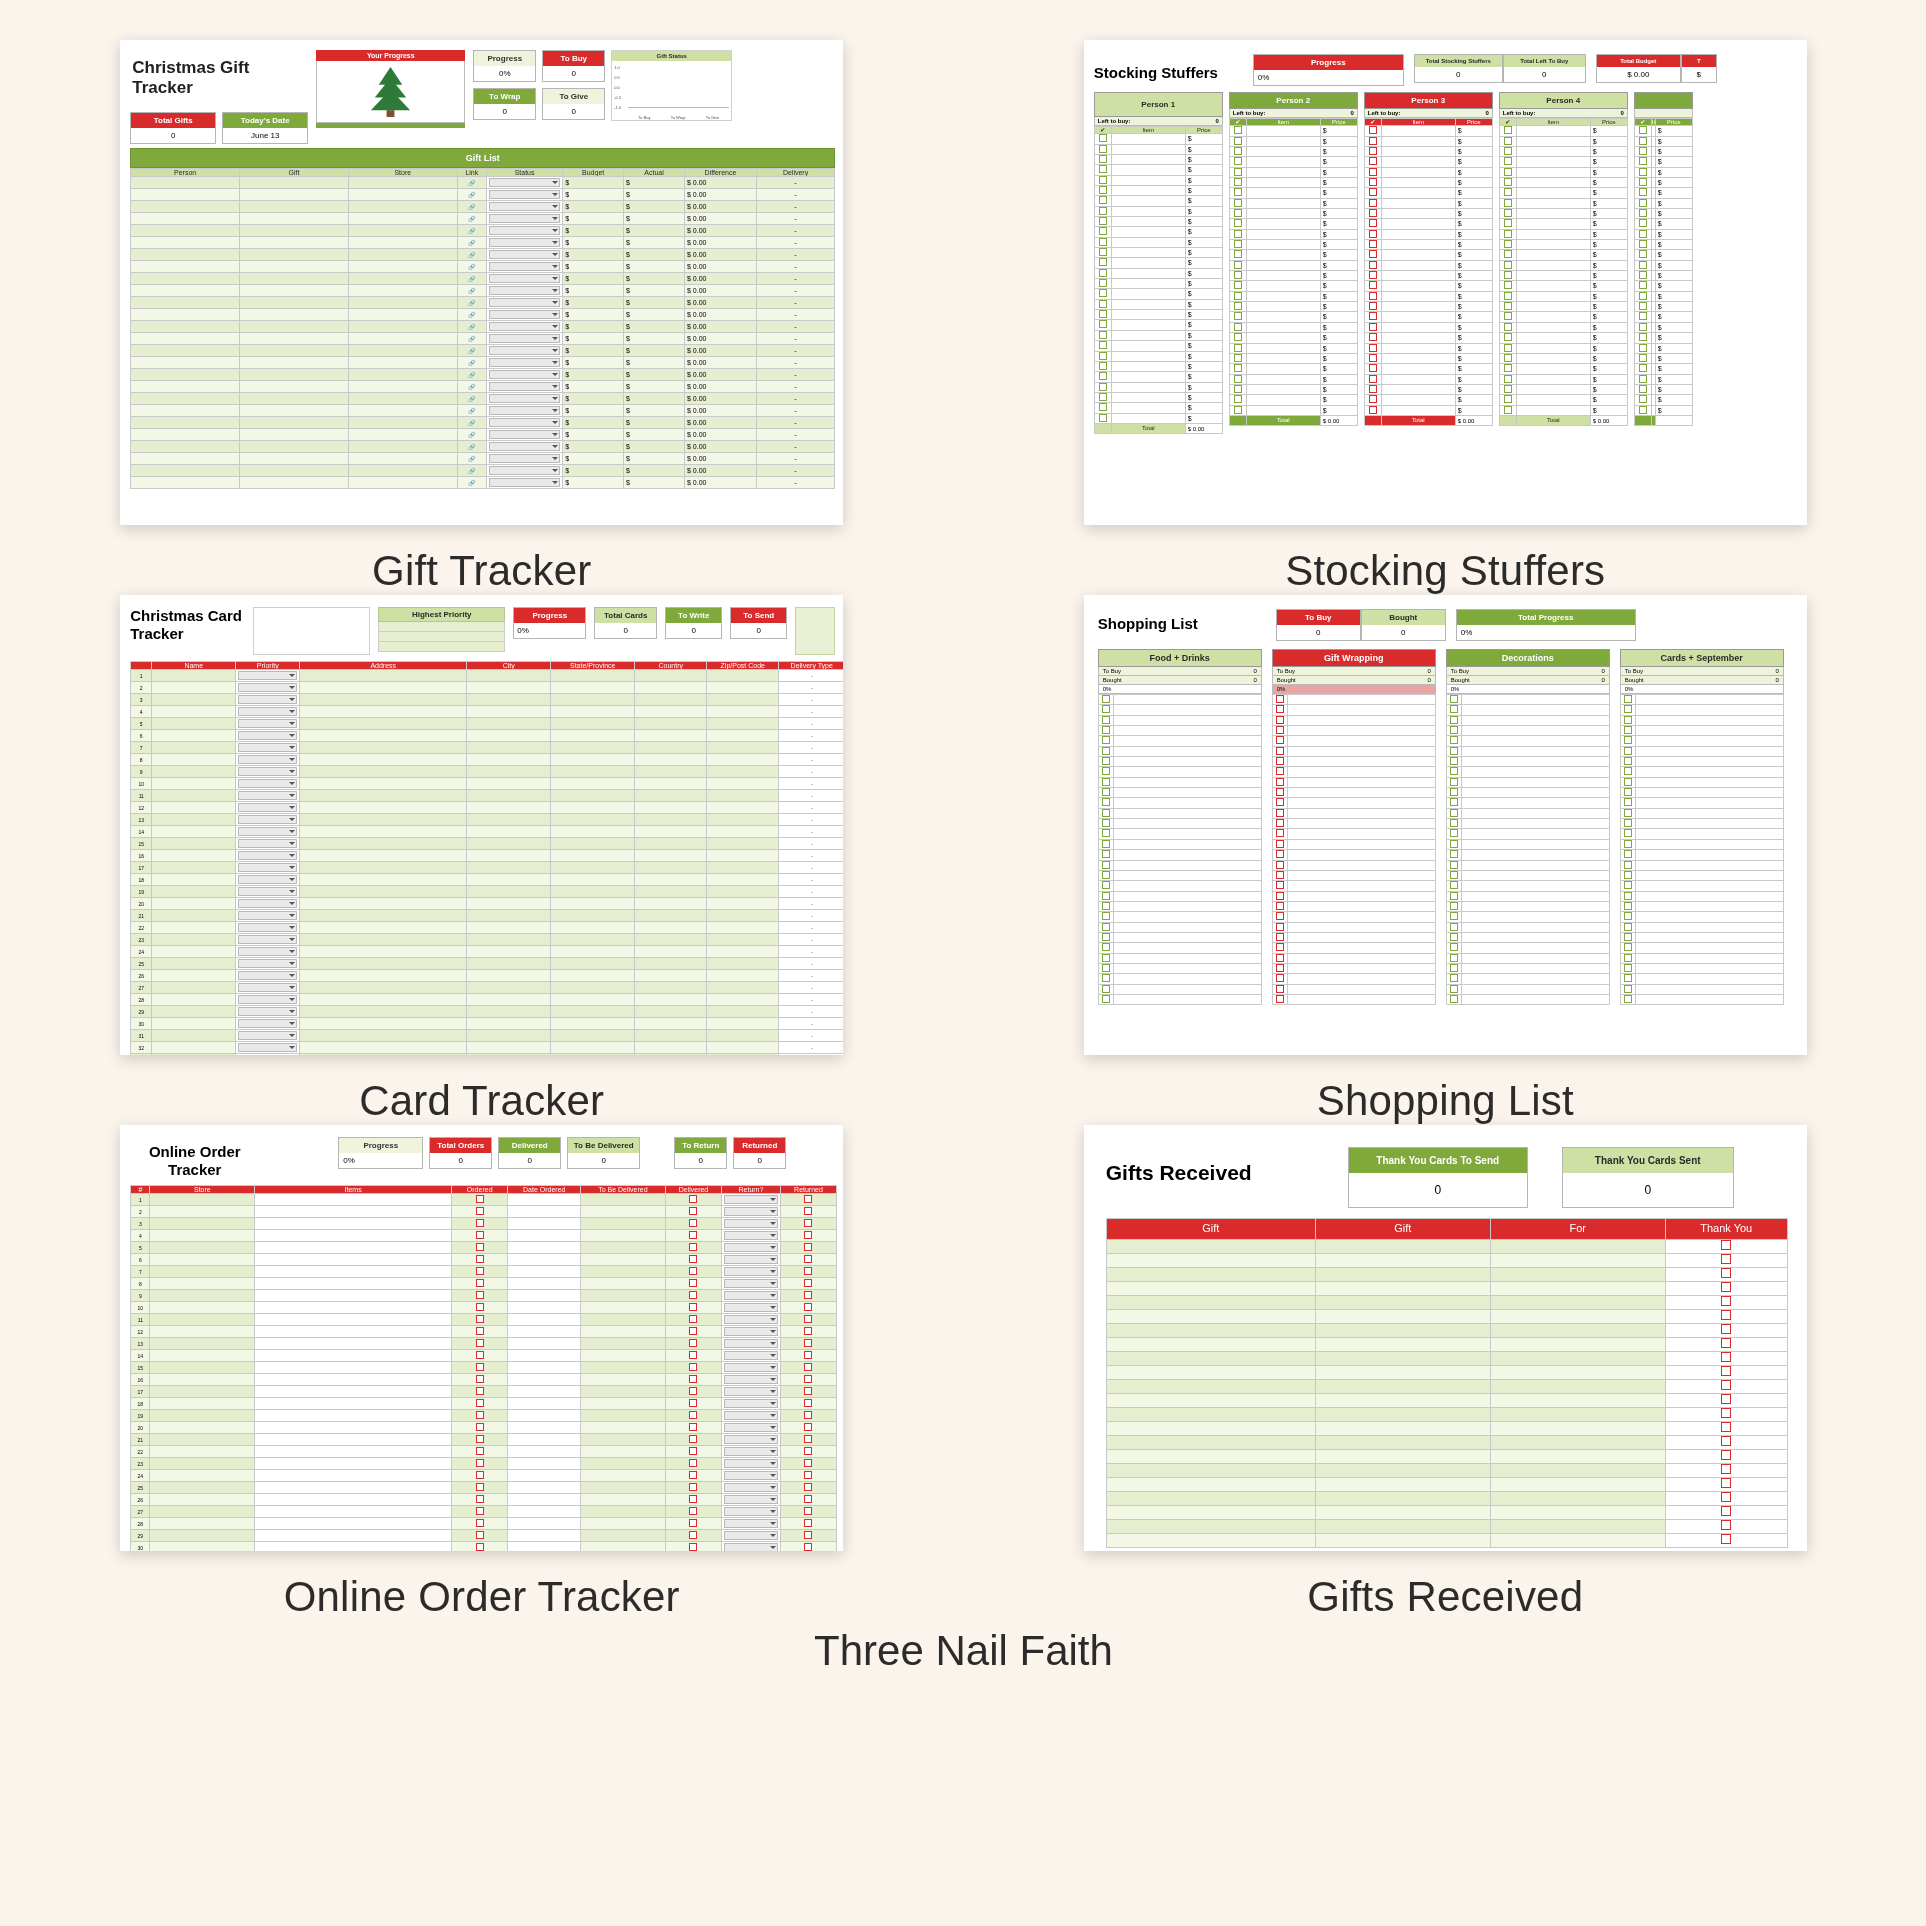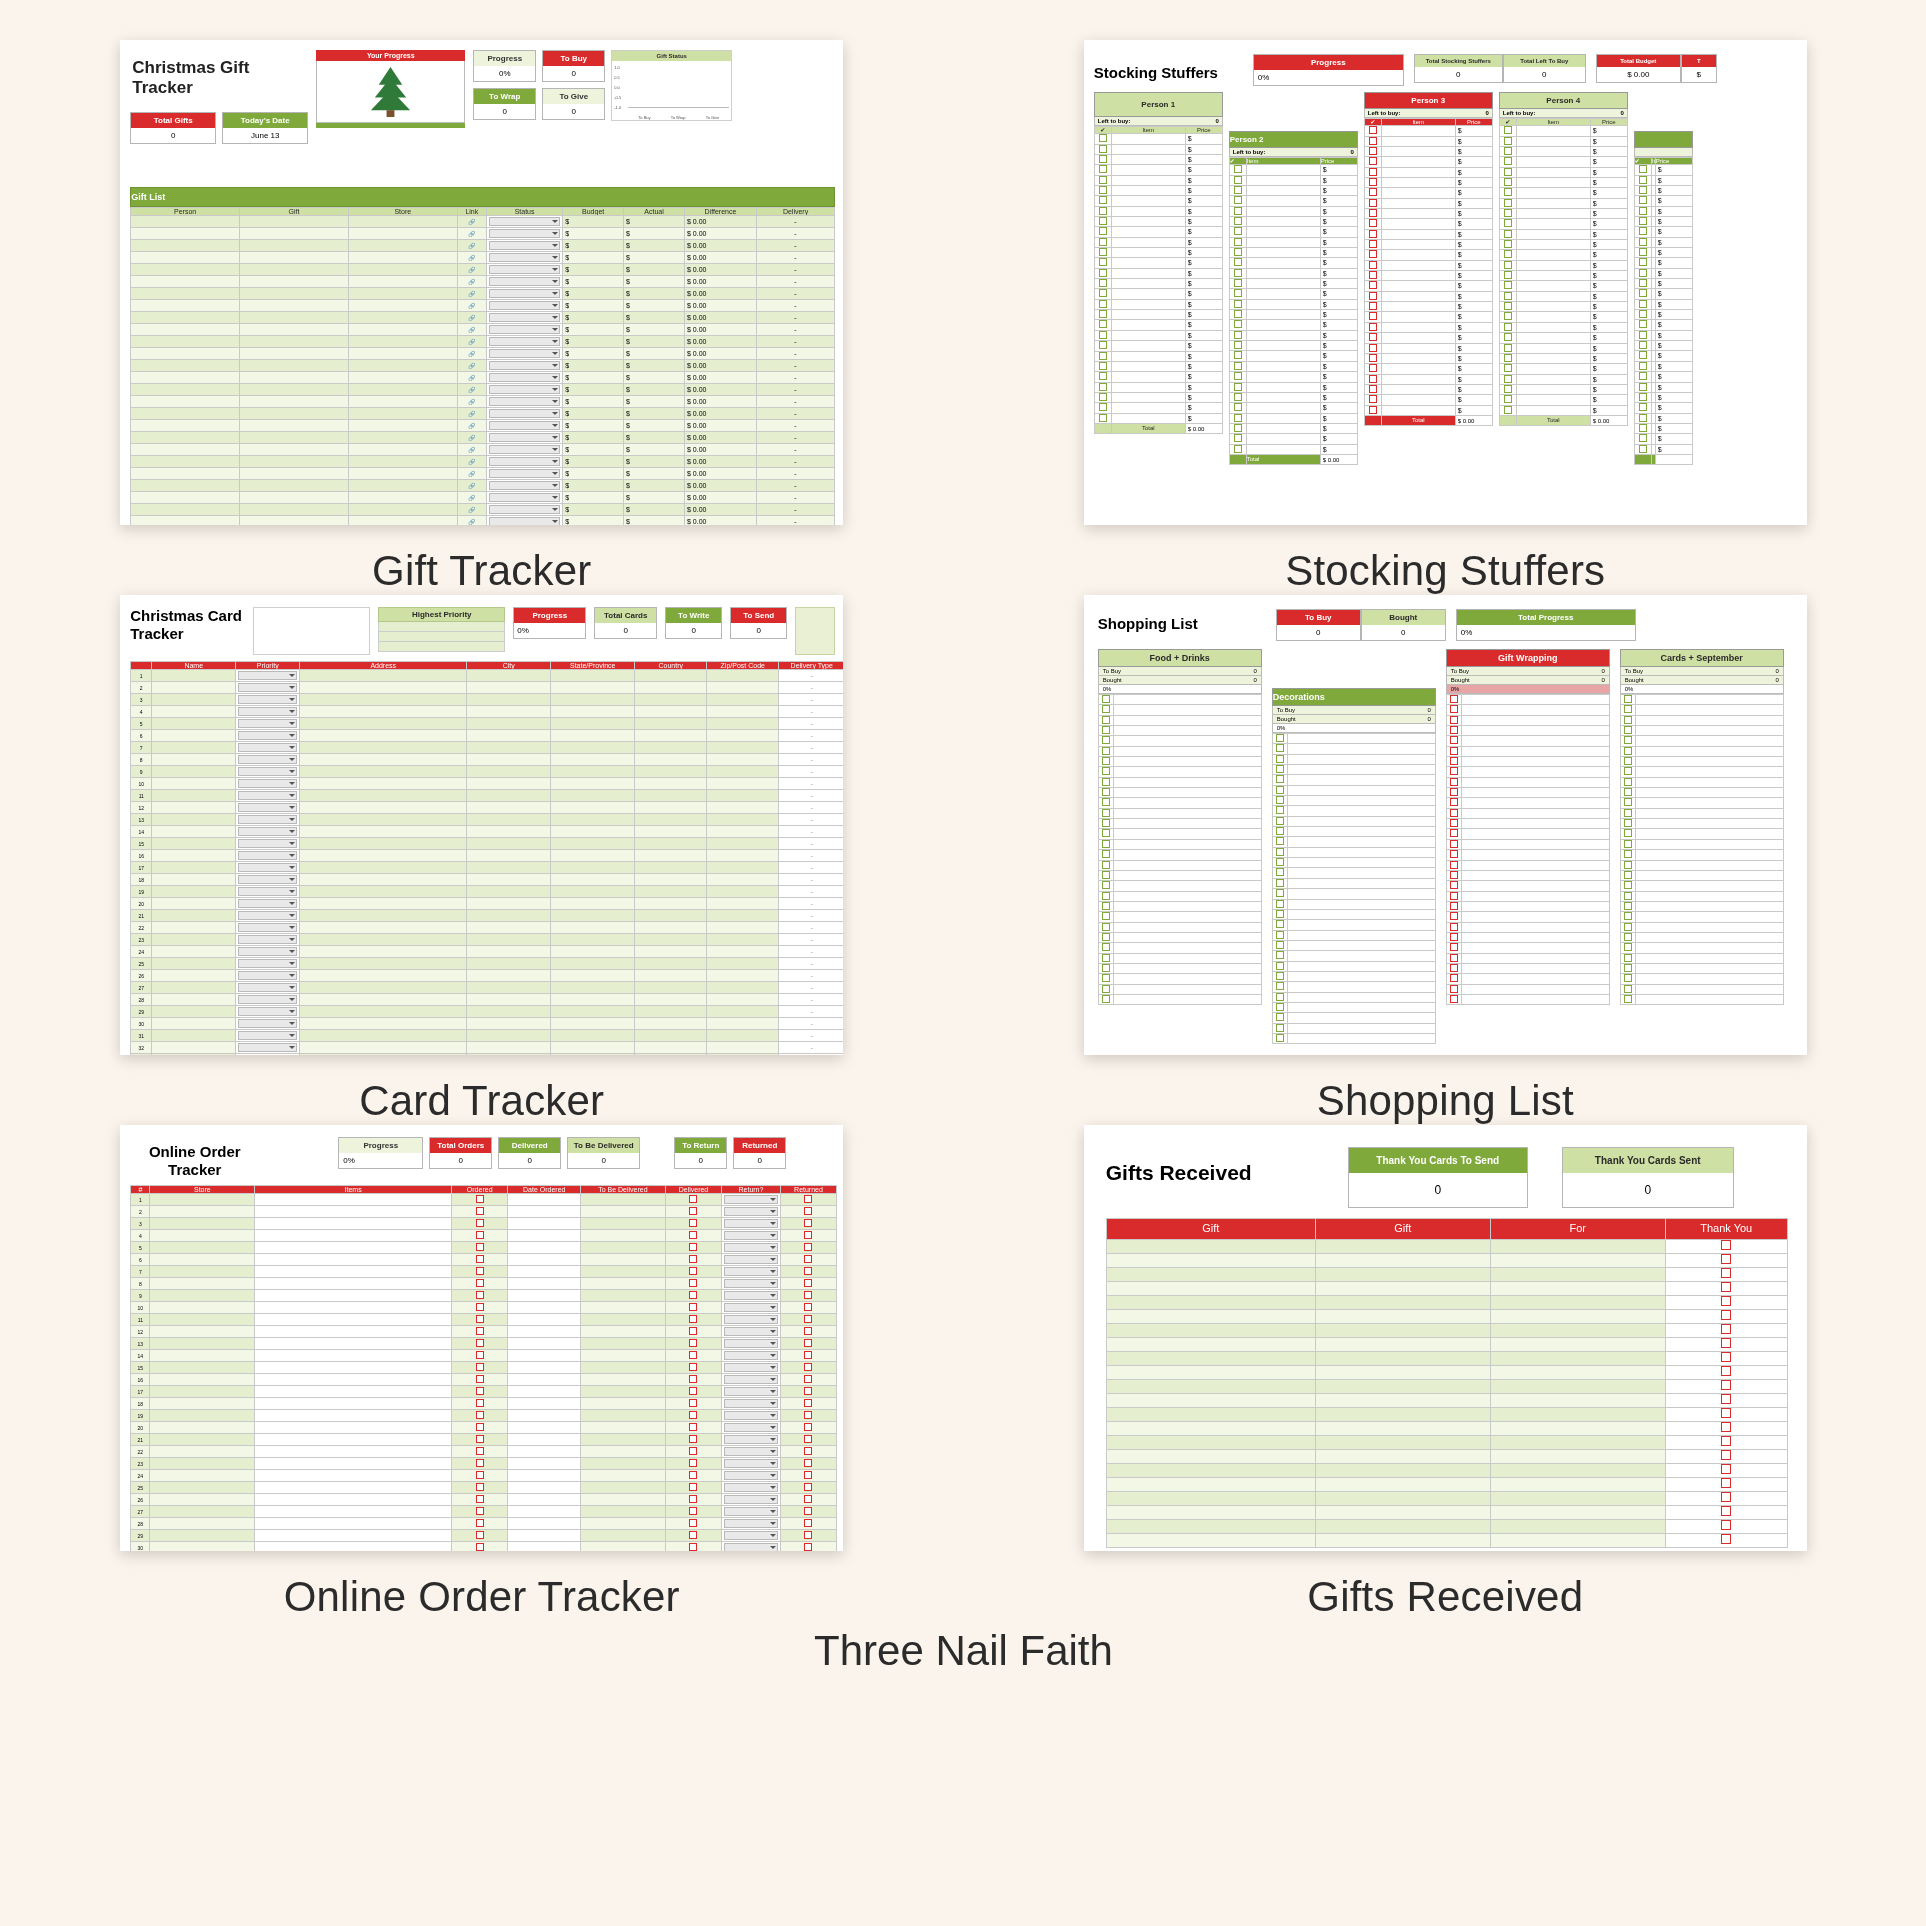--- a/index.html
+++ b/index.html
@@ -47,21 +47,21 @@
   .t td, .t th {
     border: 1px solid #c9c9c9;
     padding: 0;
     font-size: 7px;
     line-height: 1.05;
     font-weight: 400;
     overflow: hidden;
     white-space: nowrap;
   }
   .hdr-red { background:#d92b2b; color:#fff; font-weight:bold; text-align:center; }
-  .hdr-green { background:#7fa93b; color:#fff; font-weight:bold; text-align:left;margin-top:39px; }
+  .hdr-green { background:#7fa93b; color:#fff; font-weight:bold; text-align:center; }
   .hdr-ltgreen { background:#cfe0a4; color:#2a2a2a; font-weight:bold; text-align:center; }
   .row-a { background:#e6eed0; }
   .row-b { background:#f3f7e6; }
   .row-w { background:#ffffff; }
   .ctr { text-align:center; }
   .sm { font-size:6px; }
   .box-red { background:#d92b2b; color:#fff; }
   .box-green { background:#7fa93b; color:#fff; }
   .box-cream { background:#eef3dc; color:#333; }
   .panel {
@@ -2003,20 +2003,156 @@
                   <td class="row-w">&nbsp;</td>
                 </tr>
                 <tr>
                   <td class="row-w ctr" style="width:14px;height:9px;"><span class="chk g"></span></td>
                   <td class="row-w">&nbsp;</td>
                 </tr>
               </tbody>
             </table>
           </div>
           <div style="width: 164px;">
+            <div class="hdr-red" style="font-size: 9px; padding: 3px 0px; border: 1px solid rgb(153, 153, 153);">Gift Wrapping</div>
+            <div style="display: flex; justify-content: space-between; font-size: 6px; background: rgb(238, 243, 220); border-right: 1px solid rgb(187, 187, 187); border-bottom: 1px solid rgb(187, 187, 187); border-left: 1px solid rgb(187, 187, 187); border-image: initial; border-top: none; padding: 1px 4px;">
+              <span>To Buy</span>
+              <span>0</span>
+            </div>
+            <div style="display: flex; justify-content: space-between; font-size: 6px; background: rgb(238, 243, 220); border-right: 1px solid rgb(187, 187, 187); border-bottom: 1px solid rgb(187, 187, 187); border-left: 1px solid rgb(187, 187, 187); border-image: initial; border-top: none; padding: 1px 4px;">
+              <span>Bought</span>
+              <span>0</span>
+            </div>
+            <div style="font-size: 6px; border-right: 1px solid rgb(187, 187, 187); border-bottom: 1px solid rgb(187, 187, 187); border-left: 1px solid rgb(187, 187, 187); border-image: initial; border-top: none; padding: 1px 4px; background: rgb(232, 165, 165);">0%</div>
+            <table class="t" style="width: 100%;">
+              <tbody>
+                <tr>
+                  <td class="row-w ctr" style="width:14px;height:9px;"><span class="chk"></span></td>
+                  <td class="row-w">&nbsp;</td>
+                </tr>
+                <tr>
+                  <td class="row-w ctr" style="width:14px;height:9px;"><span class="chk"></span></td>
+                  <td class="row-w">&nbsp;</td>
+                </tr>
+                <tr>
+                  <td class="row-w ctr" style="width:14px;height:9px;"><span class="chk"></span></td>
+                  <td class="row-w">&nbsp;</td>
+                </tr>
+                <tr>
+                  <td class="row-w ctr" style="width:14px;height:9px;"><span class="chk"></span></td>
+                  <td class="row-w">&nbsp;</td>
+                </tr>
+                <tr>
+                  <td class="row-w ctr" style="width:14px;height:9px;"><span class="chk"></span></td>
+                  <td class="row-w">&nbsp;</td>
+                </tr>
+                <tr>
+                  <td class="row-w ctr" style="width:14px;height:9px;"><span class="chk"></span></td>
+                  <td class="row-w">&nbsp;</td>
+                </tr>
+                <tr>
+                  <td class="row-w ctr" style="width:14px;height:9px;"><span class="chk"></span></td>
+                  <td class="row-w">&nbsp;</td>
+                </tr>
+                <tr>
+                  <td class="row-w ctr" style="width:14px;height:9px;"><span class="chk"></span></td>
+                  <td class="row-w">&nbsp;</td>
+                </tr>
+                <tr>
+                  <td class="row-w ctr" style="width:14px;height:9px;"><span class="chk"></span></td>
+                  <td class="row-w">&nbsp;</td>
+                </tr>
+                <tr>
+                  <td class="row-w ctr" style="width:14px;height:9px;"><span class="chk"></span></td>
+                  <td class="row-w">&nbsp;</td>
+                </tr>
+                <tr>
+                  <td class="row-w ctr" style="width:14px;height:9px;"><span class="chk"></span></td>
+                  <td class="row-w">&nbsp;</td>
+                </tr>
+                <tr>
+                  <td class="row-w ctr" style="width:14px;height:9px;"><span class="chk"></span></td>
+                  <td class="row-w">&nbsp;</td>
+                </tr>
+                <tr>
+                  <td class="row-w ctr" style="width:14px;height:9px;"><span class="chk"></span></td>
+                  <td class="row-w">&nbsp;</td>
+                </tr>
+                <tr>
+                  <td class="row-w ctr" style="width:14px;height:9px;"><span class="chk"></span></td>
+                  <td class="row-w">&nbsp;</td>
+                </tr>
+                <tr>
+                  <td class="row-w ctr" style="width:14px;height:9px;"><span class="chk"></span></td>
+                  <td class="row-w">&nbsp;</td>
+                </tr>
+                <tr>
+                  <td class="row-w ctr" style="width:14px;height:9px;"><span class="chk"></span></td>
+                  <td class="row-w">&nbsp;</td>
+                </tr>
+                <tr>
+                  <td class="row-w ctr" style="width:14px;height:9px;"><span class="chk"></span></td>
+                  <td class="row-w">&nbsp;</td>
+                </tr>
+                <tr>
+                  <td class="row-w ctr" style="width:14px;height:9px;"><span class="chk"></span></td>
+                  <td class="row-w">&nbsp;</td>
+                </tr>
+                <tr>
+                  <td class="row-w ctr" style="width:14px;height:9px;"><span class="chk"></span></td>
+                  <td class="row-w">&nbsp;</td>
+                </tr>
+                <tr>
+                  <td class="row-w ctr" style="width:14px;height:9px;"><span class="chk"></span></td>
+                  <td class="row-w">&nbsp;</td>
+                </tr>
+                <tr>
+                  <td class="row-w ctr" style="width:14px;height:9px;"><span class="chk"></span></td>
+                  <td class="row-w">&nbsp;</td>
+                </tr>
+                <tr>
+                  <td class="row-w ctr" style="width:14px;height:9px;"><span class="chk"></span></td>
+                  <td class="row-w">&nbsp;</td>
+                </tr>
+                <tr>
+                  <td class="row-w ctr" style="width:14px;height:9px;"><span class="chk"></span></td>
+                  <td class="row-w">&nbsp;</td>
+                </tr>
+                <tr>
+                  <td class="row-w ctr" style="width:14px;height:9px;"><span class="chk"></span></td>
+                  <td class="row-w">&nbsp;</td>
+                </tr>
+                <tr>
+                  <td class="row-w ctr" style="width:14px;height:9px;"><span class="chk"></span></td>
+                  <td class="row-w">&nbsp;</td>
+                </tr>
+                <tr>
+                  <td class="row-w ctr" style="width:14px;height:9px;"><span class="chk"></span></td>
+                  <td class="row-w">&nbsp;</td>
+                </tr>
+                <tr>
+                  <td class="row-w ctr" style="width:14px;height:9px;"><span class="chk"></span></td>
+                  <td class="row-w">&nbsp;</td>
+                </tr>
+                <tr>
+                  <td class="row-w ctr" style="width:14px;height:9px;"><span class="chk"></span></td>
+                  <td class="row-w">&nbsp;</td>
+                </tr>
+                <tr>
+                  <td class="row-w ctr" style="width:14px;height:9px;"><span class="chk"></span></td>
+                  <td class="row-w">&nbsp;</td>
+                </tr>
+                <tr>
+                  <td class="row-w ctr" style="width:14px;height:9px;"><span class="chk"></span></td>
+                  <td class="row-w">&nbsp;</td>
+                </tr>
+              </tbody>
+            </table>
+          </div>
+          <div style="width: 164px;">
             <div class="hdr-green" style="font-size: 9px; padding: 3px 0px; border: 1px solid rgb(153, 153, 153);">Decorations</div>
             <div style="display: flex; justify-content: space-between; font-size: 6px; background: rgb(238, 243, 220); border-right: 1px solid rgb(187, 187, 187); border-bottom: 1px solid rgb(187, 187, 187); border-left: 1px solid rgb(187, 187, 187); border-image: initial; border-top: none; padding: 1px 4px;">
               <span>To Buy</span>
               <span>0</span>
             </div>
             <div style="display: flex; justify-content: space-between; font-size: 6px; background: rgb(238, 243, 220); border-right: 1px solid rgb(187, 187, 187); border-bottom: 1px solid rgb(187, 187, 187); border-left: 1px solid rgb(187, 187, 187); border-image: initial; border-top: none; padding: 1px 4px;">
               <span>Bought</span>
               <span>0</span>
             </div>
             <div style="font-size: 6px; border-right: 1px solid rgb(187, 187, 187); border-bottom: 1px solid rgb(187, 187, 187); border-left: 1px solid rgb(187, 187, 187); border-image: initial; border-top: none; padding: 1px 4px; background: rgb(255, 255, 255);">0%</div>
@@ -2133,156 +2269,20 @@
                 <tr>
                   <td class="row-w ctr" style="width:14px;height:9px;"><span class="chk g"></span></td>
                   <td class="row-w">&nbsp;</td>
                 </tr>
                 <tr>
                   <td class="row-w ctr" style="width:14px;height:9px;"><span class="chk g"></span></td>
                   <td class="row-w">&nbsp;</td>
                 </tr>
                 <tr>
                   <td class="row-w ctr" style="width:14px;height:9px;"><span class="chk g"></span></td>
-                  <td class="row-w">&nbsp;</td>
-                </tr>
-              </tbody>
-            </table>
-          </div>
-          <div style="width: 164px;">
-            <div class="hdr-red" style="font-size: 9px; padding: 3px 0px; border: 1px solid rgb(153, 153, 153);">Gift Wrapping</div>
-            <div style="display: flex; justify-content: space-between; font-size: 6px; background: rgb(238, 243, 220); border-right: 1px solid rgb(187, 187, 187); border-bottom: 1px solid rgb(187, 187, 187); border-left: 1px solid rgb(187, 187, 187); border-image: initial; border-top: none; padding: 1px 4px;">
-              <span>To Buy</span>
-              <span>0</span>
-            </div>
-            <div style="display: flex; justify-content: space-between; font-size: 6px; background: rgb(238, 243, 220); border-right: 1px solid rgb(187, 187, 187); border-bottom: 1px solid rgb(187, 187, 187); border-left: 1px solid rgb(187, 187, 187); border-image: initial; border-top: none; padding: 1px 4px;">
-              <span>Bought</span>
-              <span>0</span>
-            </div>
-            <div style="font-size: 6px; border-right: 1px solid rgb(187, 187, 187); border-bottom: 1px solid rgb(187, 187, 187); border-left: 1px solid rgb(187, 187, 187); border-image: initial; border-top: none; padding: 1px 4px; background: rgb(232, 165, 165);">0%</div>
-            <table class="t" style="width: 100%;">
-              <tbody>
-                <tr>
-                  <td class="row-w ctr" style="width:14px;height:9px;"><span class="chk"></span></td>
-                  <td class="row-w">&nbsp;</td>
-                </tr>
-                <tr>
-                  <td class="row-w ctr" style="width:14px;height:9px;"><span class="chk"></span></td>
-                  <td class="row-w">&nbsp;</td>
-                </tr>
-                <tr>
-                  <td class="row-w ctr" style="width:14px;height:9px;"><span class="chk"></span></td>
-                  <td class="row-w">&nbsp;</td>
-                </tr>
-                <tr>
-                  <td class="row-w ctr" style="width:14px;height:9px;"><span class="chk"></span></td>
-                  <td class="row-w">&nbsp;</td>
-                </tr>
-                <tr>
-                  <td class="row-w ctr" style="width:14px;height:9px;"><span class="chk"></span></td>
-                  <td class="row-w">&nbsp;</td>
-                </tr>
-                <tr>
-                  <td class="row-w ctr" style="width:14px;height:9px;"><span class="chk"></span></td>
-                  <td class="row-w">&nbsp;</td>
-                </tr>
-                <tr>
-                  <td class="row-w ctr" style="width:14px;height:9px;"><span class="chk"></span></td>
-                  <td class="row-w">&nbsp;</td>
-                </tr>
-                <tr>
-                  <td class="row-w ctr" style="width:14px;height:9px;"><span class="chk"></span></td>
-                  <td class="row-w">&nbsp;</td>
-                </tr>
-                <tr>
-                  <td class="row-w ctr" style="width:14px;height:9px;"><span class="chk"></span></td>
-                  <td class="row-w">&nbsp;</td>
-                </tr>
-                <tr>
-                  <td class="row-w ctr" style="width:14px;height:9px;"><span class="chk"></span></td>
-                  <td class="row-w">&nbsp;</td>
-                </tr>
-                <tr>
-                  <td class="row-w ctr" style="width:14px;height:9px;"><span class="chk"></span></td>
-                  <td class="row-w">&nbsp;</td>
-                </tr>
-                <tr>
-                  <td class="row-w ctr" style="width:14px;height:9px;"><span class="chk"></span></td>
-                  <td class="row-w">&nbsp;</td>
-                </tr>
-                <tr>
-                  <td class="row-w ctr" style="width:14px;height:9px;"><span class="chk"></span></td>
-                  <td class="row-w">&nbsp;</td>
-                </tr>
-                <tr>
-                  <td class="row-w ctr" style="width:14px;height:9px;"><span class="chk"></span></td>
-                  <td class="row-w">&nbsp;</td>
-                </tr>
-                <tr>
-                  <td class="row-w ctr" style="width:14px;height:9px;"><span class="chk"></span></td>
-                  <td class="row-w">&nbsp;</td>
-                </tr>
-                <tr>
-                  <td class="row-w ctr" style="width:14px;height:9px;"><span class="chk"></span></td>
-                  <td class="row-w">&nbsp;</td>
-                </tr>
-                <tr>
-                  <td class="row-w ctr" style="width:14px;height:9px;"><span class="chk"></span></td>
-                  <td class="row-w">&nbsp;</td>
-                </tr>
-                <tr>
-                  <td class="row-w ctr" style="width:14px;height:9px;"><span class="chk"></span></td>
-                  <td class="row-w">&nbsp;</td>
-                </tr>
-                <tr>
-                  <td class="row-w ctr" style="width:14px;height:9px;"><span class="chk"></span></td>
-                  <td class="row-w">&nbsp;</td>
-                </tr>
-                <tr>
-                  <td class="row-w ctr" style="width:14px;height:9px;"><span class="chk"></span></td>
-                  <td class="row-w">&nbsp;</td>
-                </tr>
-                <tr>
-                  <td class="row-w ctr" style="width:14px;height:9px;"><span class="chk"></span></td>
-                  <td class="row-w">&nbsp;</td>
-                </tr>
-                <tr>
-                  <td class="row-w ctr" style="width:14px;height:9px;"><span class="chk"></span></td>
-                  <td class="row-w">&nbsp;</td>
-                </tr>
-                <tr>
-                  <td class="row-w ctr" style="width:14px;height:9px;"><span class="chk"></span></td>
-                  <td class="row-w">&nbsp;</td>
-                </tr>
-                <tr>
-                  <td class="row-w ctr" style="width:14px;height:9px;"><span class="chk"></span></td>
-                  <td class="row-w">&nbsp;</td>
-                </tr>
-                <tr>
-                  <td class="row-w ctr" style="width:14px;height:9px;"><span class="chk"></span></td>
-                  <td class="row-w">&nbsp;</td>
-                </tr>
-                <tr>
-                  <td class="row-w ctr" style="width:14px;height:9px;"><span class="chk"></span></td>
-                  <td class="row-w">&nbsp;</td>
-                </tr>
-                <tr>
-                  <td class="row-w ctr" style="width:14px;height:9px;"><span class="chk"></span></td>
-                  <td class="row-w">&nbsp;</td>
-                </tr>
-                <tr>
-                  <td class="row-w ctr" style="width:14px;height:9px;"><span class="chk"></span></td>
-                  <td class="row-w">&nbsp;</td>
-                </tr>
-                <tr>
-                  <td class="row-w ctr" style="width:14px;height:9px;"><span class="chk"></span></td>
-                  <td class="row-w">&nbsp;</td>
-                </tr>
-                <tr>
-                  <td class="row-w ctr" style="width:14px;height:9px;"><span class="chk"></span></td>
                   <td class="row-w">&nbsp;</td>
                 </tr>
               </tbody>
             </table>
           </div>
           <div style="width: 164px;">
             <div class="hdr-ltgreen" style="font-size: 9px; padding: 3px 0px; border: 1px solid rgb(153, 153, 153);">Cards + September</div>
             <div style="display: flex; justify-content: space-between; font-size: 6px; background: rgb(238, 243, 220); border-right: 1px solid rgb(187, 187, 187); border-bottom: 1px solid rgb(187, 187, 187); border-left: 1px solid rgb(187, 187, 187); border-image: initial; border-top: none; padding: 1px 4px;">
               <span>To Buy</span>
               <span>0</span>

